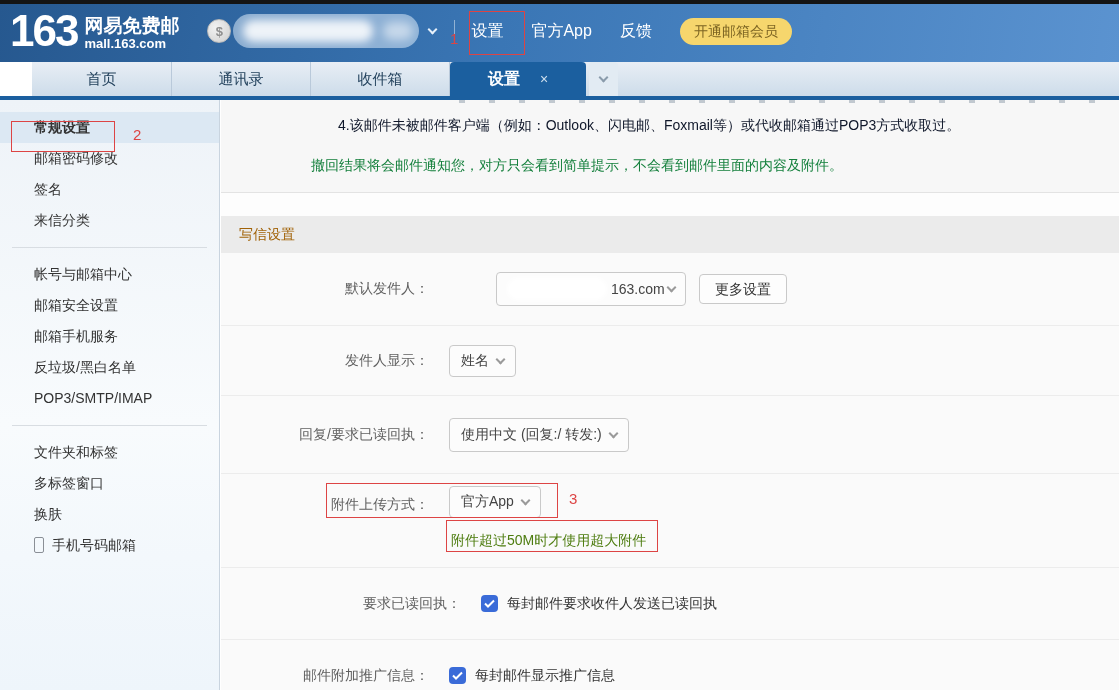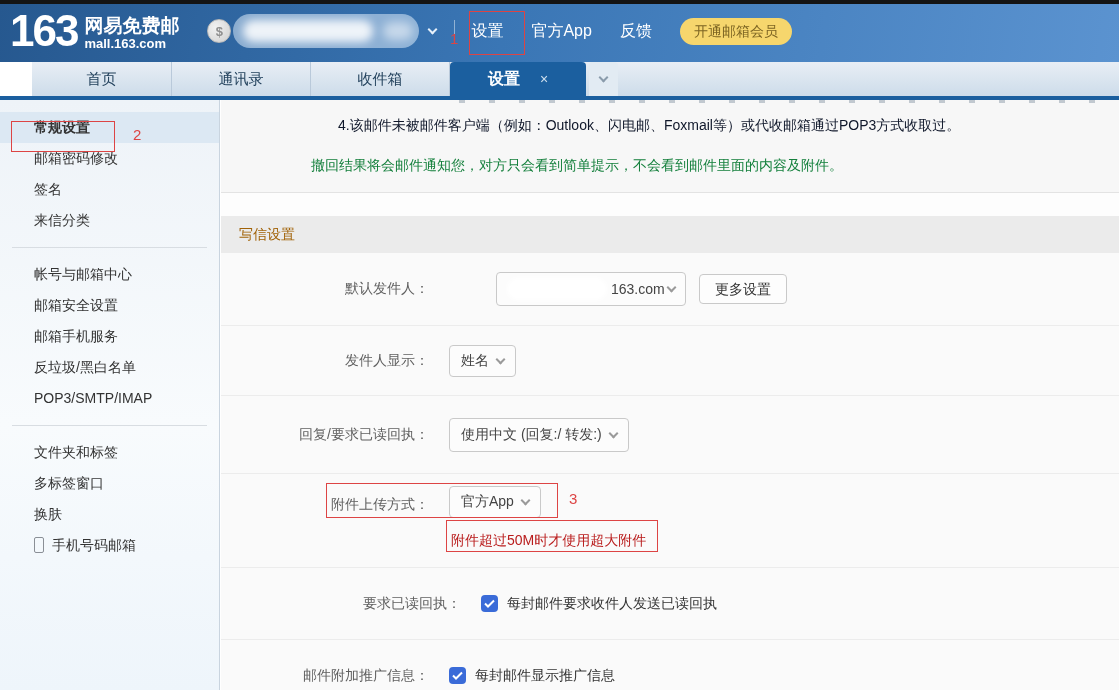--- a/index.html
+++ b/index.html
@@ -87,21 +87,21 @@
   .dd .caret { margin-left:8px; margin-top:-3px; border-color:#9a9a9a; }
   .dd-sender { width:190px; height:34px; padding:0 10px; }
   .dd-blur { width:100px; height:22px; border-radius:11px; background:#fff; filter:blur(2.5px);
              margin-right:4px; flex-shrink:0; }
   .dd-sender .caret { margin-left:auto; }
   .btn-more { margin-left:13px; height:30px; line-height:28px; padding:0 15px; border:1px solid #c9c9c9;
               border-radius:4px; background:#fdfdfd; font-size:14px; color:#333; cursor:pointer; }
   .dd-name { height:32px; padding:0 11px; }
   .dd-reply { height:34px; padding:0 11px; }
   .dd-attach { height:32px; padding:0 11px; }
-  .attach-note { margin-top:14px; margin-left:2px; font-size:14px; color:#b91c1c; }
+  .attach-note { margin-top:14px; margin-left:2px; font-size:14px; color:#4d7c0f; }
   .checkbox { width:17px; height:17px; border-radius:4px; background:#3a6bd8; display:flex;
               align-items:center; justify-content:center; margin-right:9px; cursor:pointer; flex-shrink:0; }
   .chk-text { font-size:14px; color:#333; }
 
   
   .anno-box { position:absolute; border:1px solid #dd4444; pointer-events:none; z-index:10; }
   .anno-num { position:absolute; color:#dd4444; font-size:15px; pointer-events:none; z-index:10; }
 </style>
 </head>
 <body>

